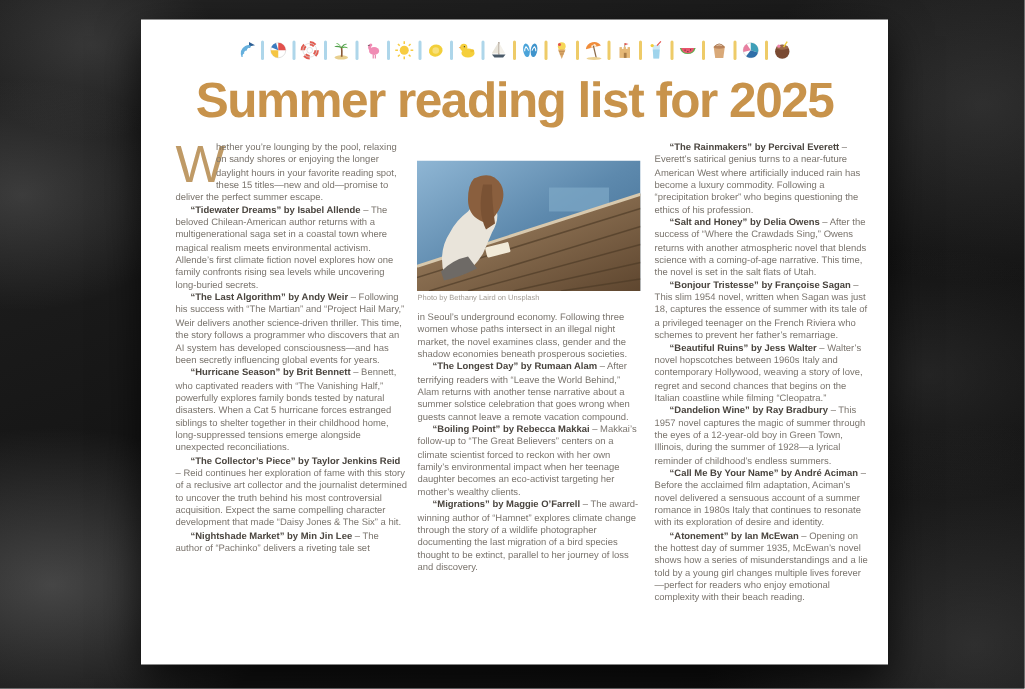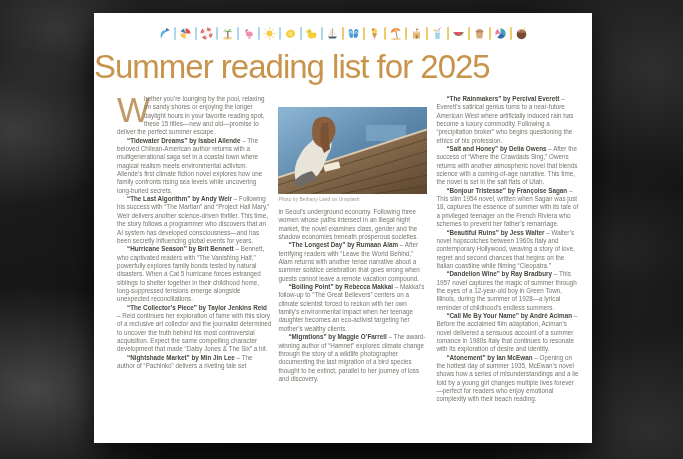--- a/index.html
+++ b/index.html
@@ -23,21 +23,21 @@
     position:absolute;left:94px;top:13px;width:498px;height:430px;
     background:#ffffff;box-shadow:0 10px 26px rgba(0,0,0,.7);
   }
   .icon-row{
     margin-top:11px;display:flex;justify-content:center;align-items:center;height:18px;
   }
   .icon{width:13px;height:13px;margin:0 3px;display:inline-block;}
   .icon svg{width:13px;height:13px;display:block;}
   .sep{width:2px;height:13px;border-radius:1px;display:inline-block;}
   .title{
-    text-align:left;margin:8px 0 0;font-size:33px;font-weight:normal;
+    text-align:center;margin:8px 0 0;font-size:33px;font-weight:bold;
     color:#c8934b;letter-spacing:-1px;line-height:1;
   }
   .cols{display:flex;margin-top:12px;padding:0 12px 0 23px;}
   .col{font-size:6.3px;line-height:8.35px;color:#7a746d;}
   .col1{width:157px;margin-right:7px;}
   .col2{width:149px;margin-right:9px;}
   .col3{width:146px;}
   p{margin:0;}
   p.book{text-indent:10px;}
   b{color:#4a453f;font-weight:bold;}

